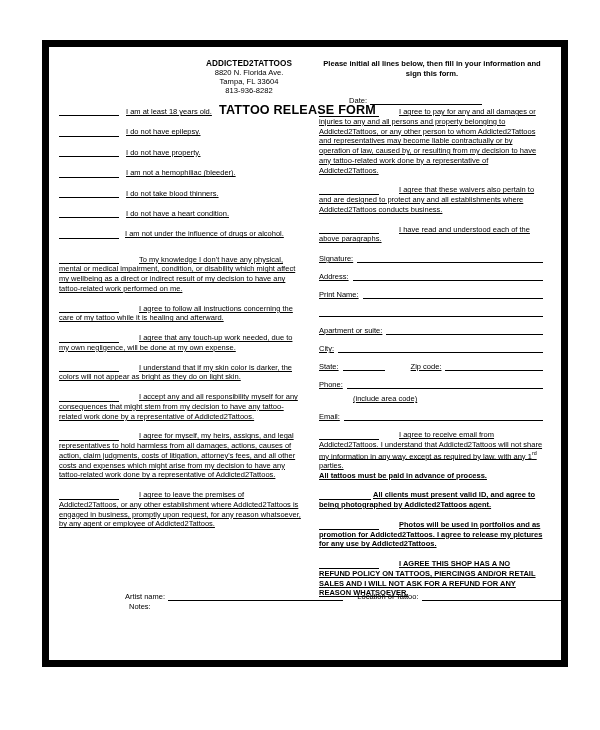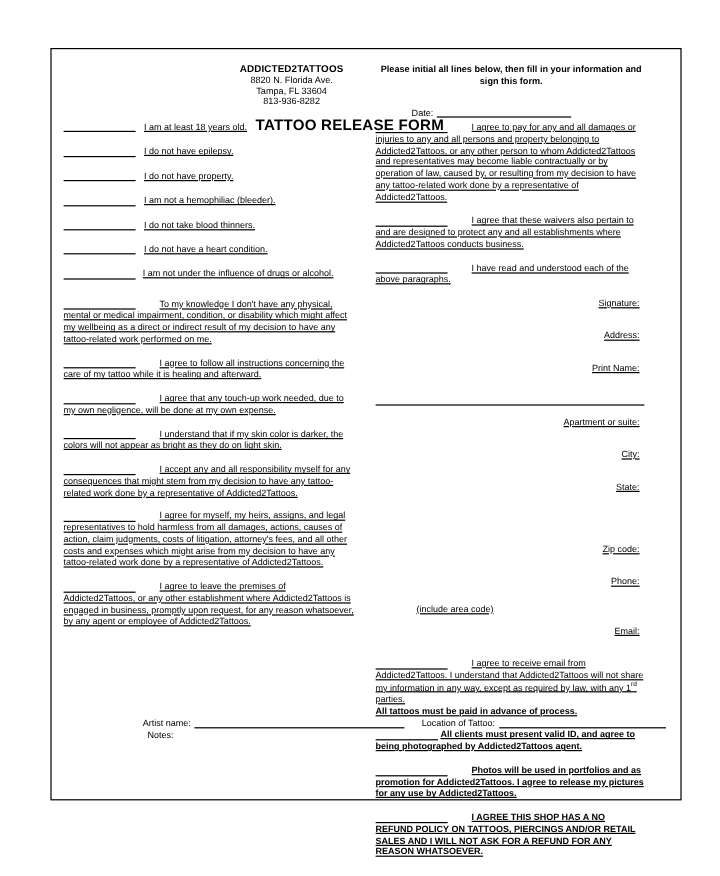--- a/index.html
+++ b/index.html
@@ -14,21 +14,21 @@
     color: #000000;
     overflow: hidden;
   }
   .page {
     position: absolute;
     left: 42px;
     top: 40px;
     width: 526px;
     height: 627px;
     box-sizing: border-box;
-    border: 1px solid #000000;
+    border: 7px solid #000000;
     background: #ffffff;
   }
   .inner {
     position: relative;
     width: 100%;
     height: 100%;
     padding: 8px 10px 0 10px;
     box-sizing: border-box;
   }
 
@@ -62,21 +62,21 @@
     font-size: 7.6px;
     font-weight: bold;
     line-height: 1.28;
   }
   .date-row {
     position: absolute;
     left: 262px;
     top: 41px;
     font-size: 7.6px;
     display: flex;
-    align-items: flex-start;
+    align-items: center;
     padding-left: 28px;
   }
   .date-row .lbl { margin-right: 3px; }
   .rule {
     display: inline-block;
     border-bottom: 1px solid #000;
     height: 7px;
   }
   .form-title {
     position: absolute;
@@ -155,21 +155,20 @@
   }
   .para.bold { font-weight: bold; }
   .indent-gap { display: inline-block; width: 16px; }
 
   
   .field {
     display: flex;
     align-items: flex-end;
     font-size: 7.5px;
     margin-bottom: 9px;
-    flex-direction: column;
   }
   .field .f-lbl {
     margin-right: 4px;
     white-space: nowrap;
   }
   .field .f-rule {
     flex: 1 1 auto;
     border-bottom: 1px solid #000;
     height: 8px;
   }

